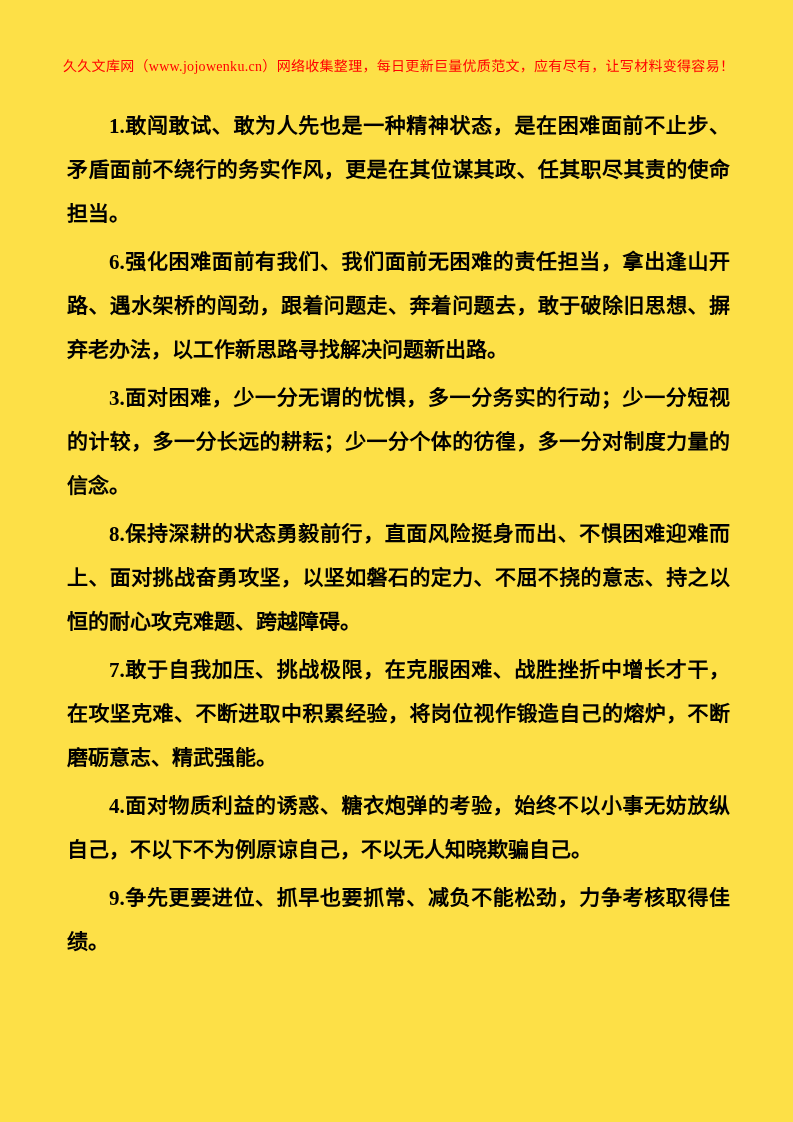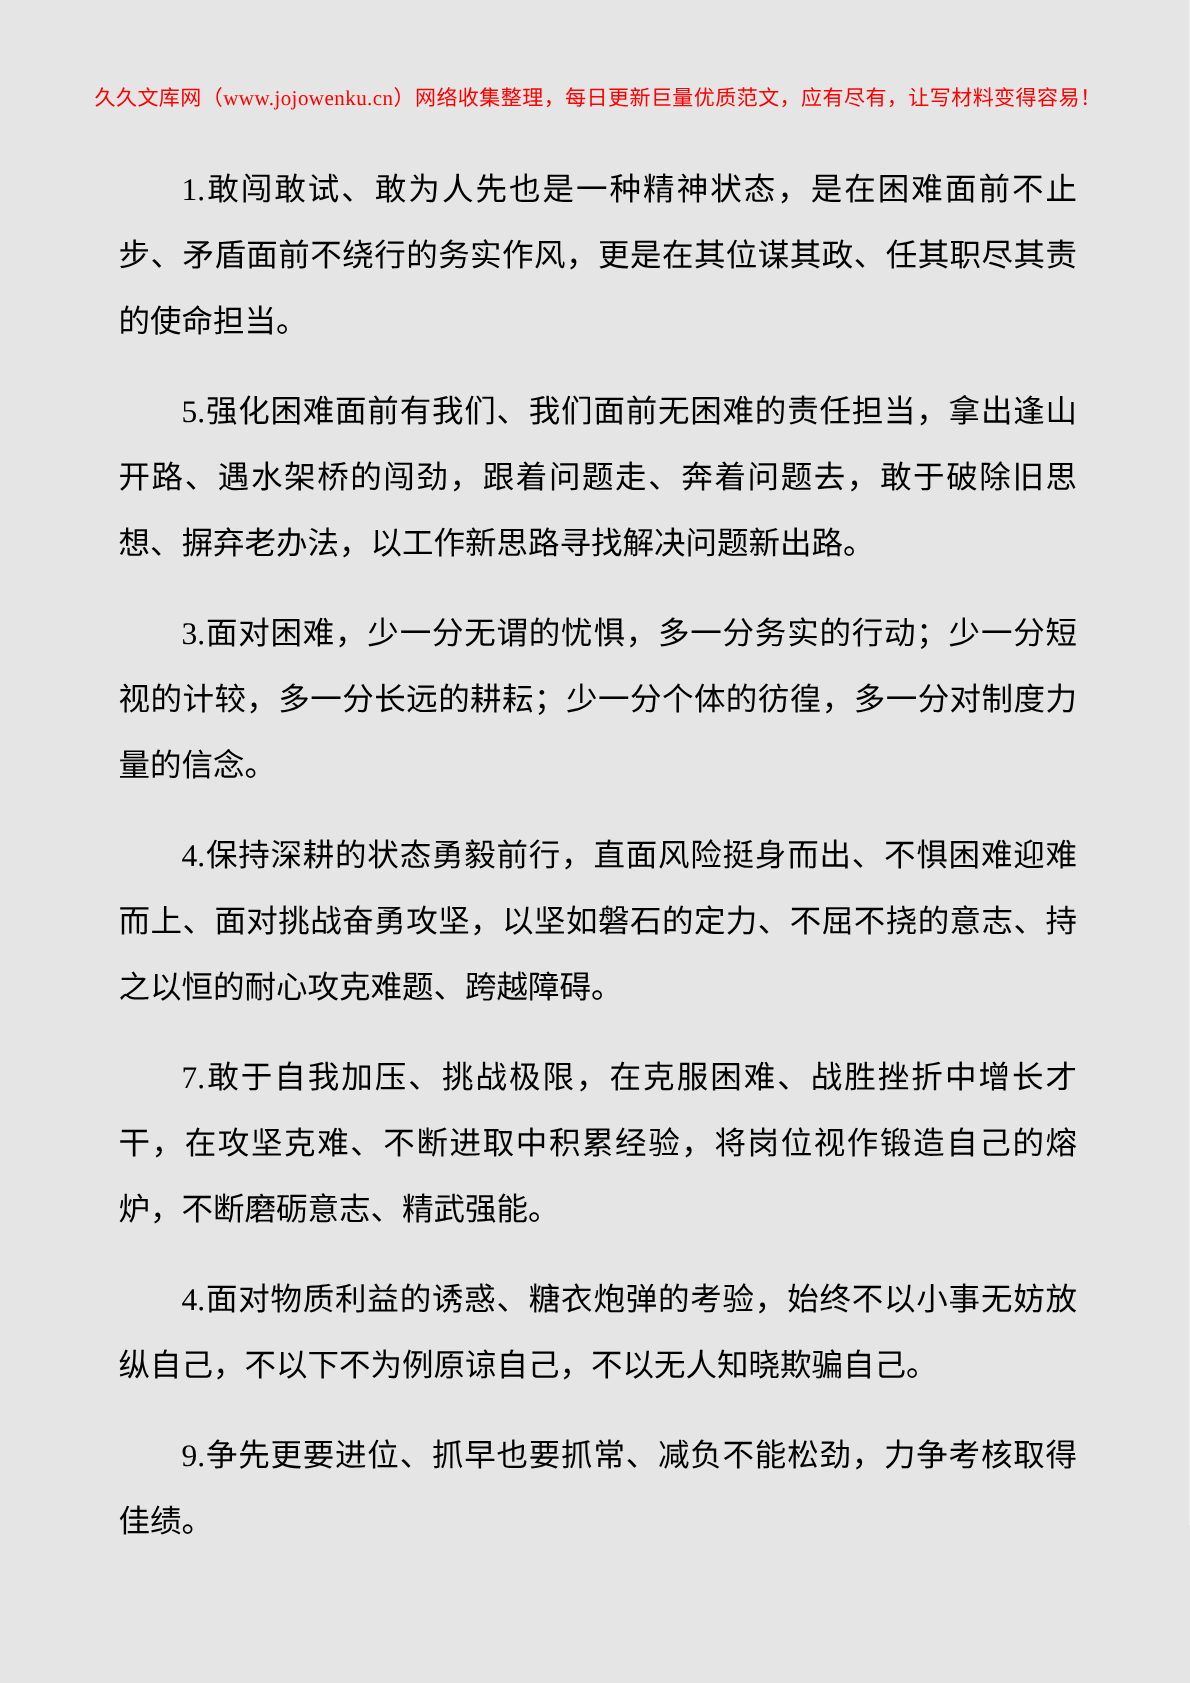--- a/index.html
+++ b/index.html
@@ -11,54 +11,55 @@
     width: 793px;
     height: 1122px;
     overflow: hidden;
     font-family: "Liberation Serif", "DejaVu Serif", serif;
   }
   .page {
     box-sizing: border-box;
     width: 793px;
     height: 1122px;
     padding: 57px 59px 0 63px;
-    background: #e5e5e5;
+    background: #fde047;
   }
   .watermark-header {
     font-size: 14px;
     line-height: 20px;
     color: #ff0000;           
     letter-spacing: 0.3px;
     white-space: nowrap;
   }
   .doc-body {
     margin-top: 27px;
     color: #000000;
   }
   .doc-body p {
-    margin: 16px;
+    margin: 4px;
     font-size: 21px;
     line-height: 44px;
     text-align: justify;
     text-justify: inter-ideograph;
     text-indent: 2em;
     color: #000000;
     word-break: break-all;
+    font-weight: bold;
   }
 </style>
 </head>
 <body>
 
 <div class="page">
 
   <div class="watermark-header">久久文库网（www.jojowenku.cn）网络收集整理，每日更新巨量优质范文，应有尽有，让写材料变得容易！</div>
 
   <div class="doc-body">
     <p>1.敢闯敢试、敢为人先也是一种精神状态，是在困难面前不止步、矛盾面前不绕行的务实作风，更是在其位谋其政、任其职尽其责的使命担当。</p>
-    <p>5.强化困难面前有我们、我们面前无困难的责任担当，拿出逢山开路、遇水架桥的闯劲，跟着问题走、奔着问题去，敢于破除旧思想、摒弃老办法，以工作新思路寻找解决问题新出路。</p>
+    <p>6.强化困难面前有我们、我们面前无困难的责任担当，拿出逢山开路、遇水架桥的闯劲，跟着问题走、奔着问题去，敢于破除旧思想、摒弃老办法，以工作新思路寻找解决问题新出路。</p>
     <p>3.面对困难，少一分无谓的忧惧，多一分务实的行动；少一分短视的计较，多一分长远的耕耘；少一分个体的彷徨，多一分对制度力量的信念。</p>
-    <p>4.保持深耕的状态勇毅前行，直面风险挺身而出、不惧困难迎难而上、面对挑战奋勇攻坚，以坚如磐石的定力、不屈不挠的意志、持之以恒的耐心攻克难题、跨越障碍。</p>
+    <p>8.保持深耕的状态勇毅前行，直面风险挺身而出、不惧困难迎难而上、面对挑战奋勇攻坚，以坚如磐石的定力、不屈不挠的意志、持之以恒的耐心攻克难题、跨越障碍。</p>
     <p>7.敢于自我加压、挑战极限，在克服困难、战胜挫折中增长才干，在攻坚克难、不断进取中积累经验，将岗位视作锻造自己的熔炉，不断磨砺意志、精武强能。</p>
     <p>4.面对物质利益的诱惑、糖衣炮弹的考验，始终不以小事无妨放纵自己，不以下不为例原谅自己，不以无人知晓欺骗自己。</p>
     <p>9.争先更要进位、抓早也要抓常、减负不能松劲，力争考核取得佳绩。</p>
   </div>
 
 </div>
 
 </body></html>

